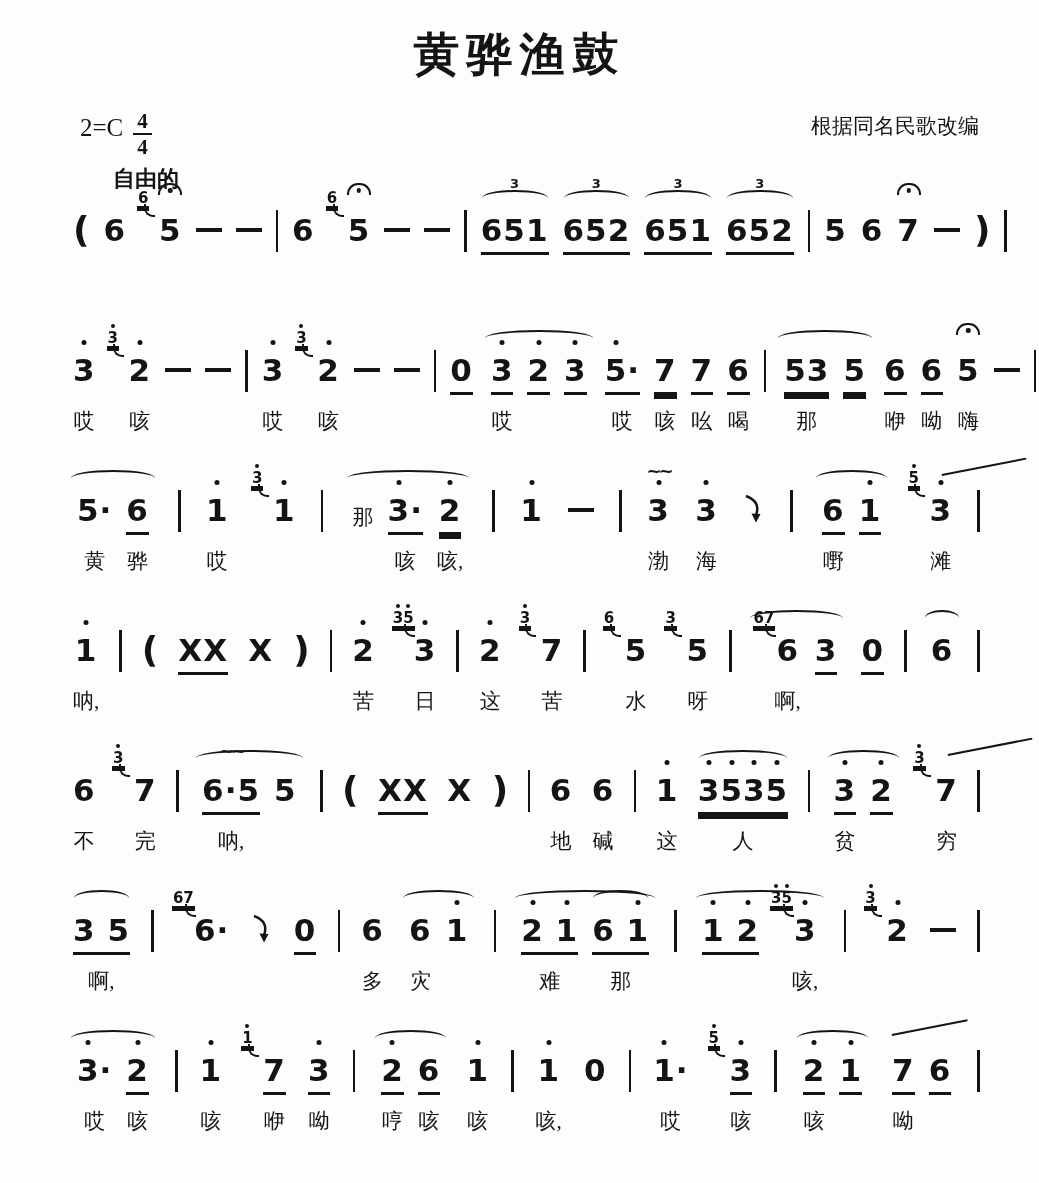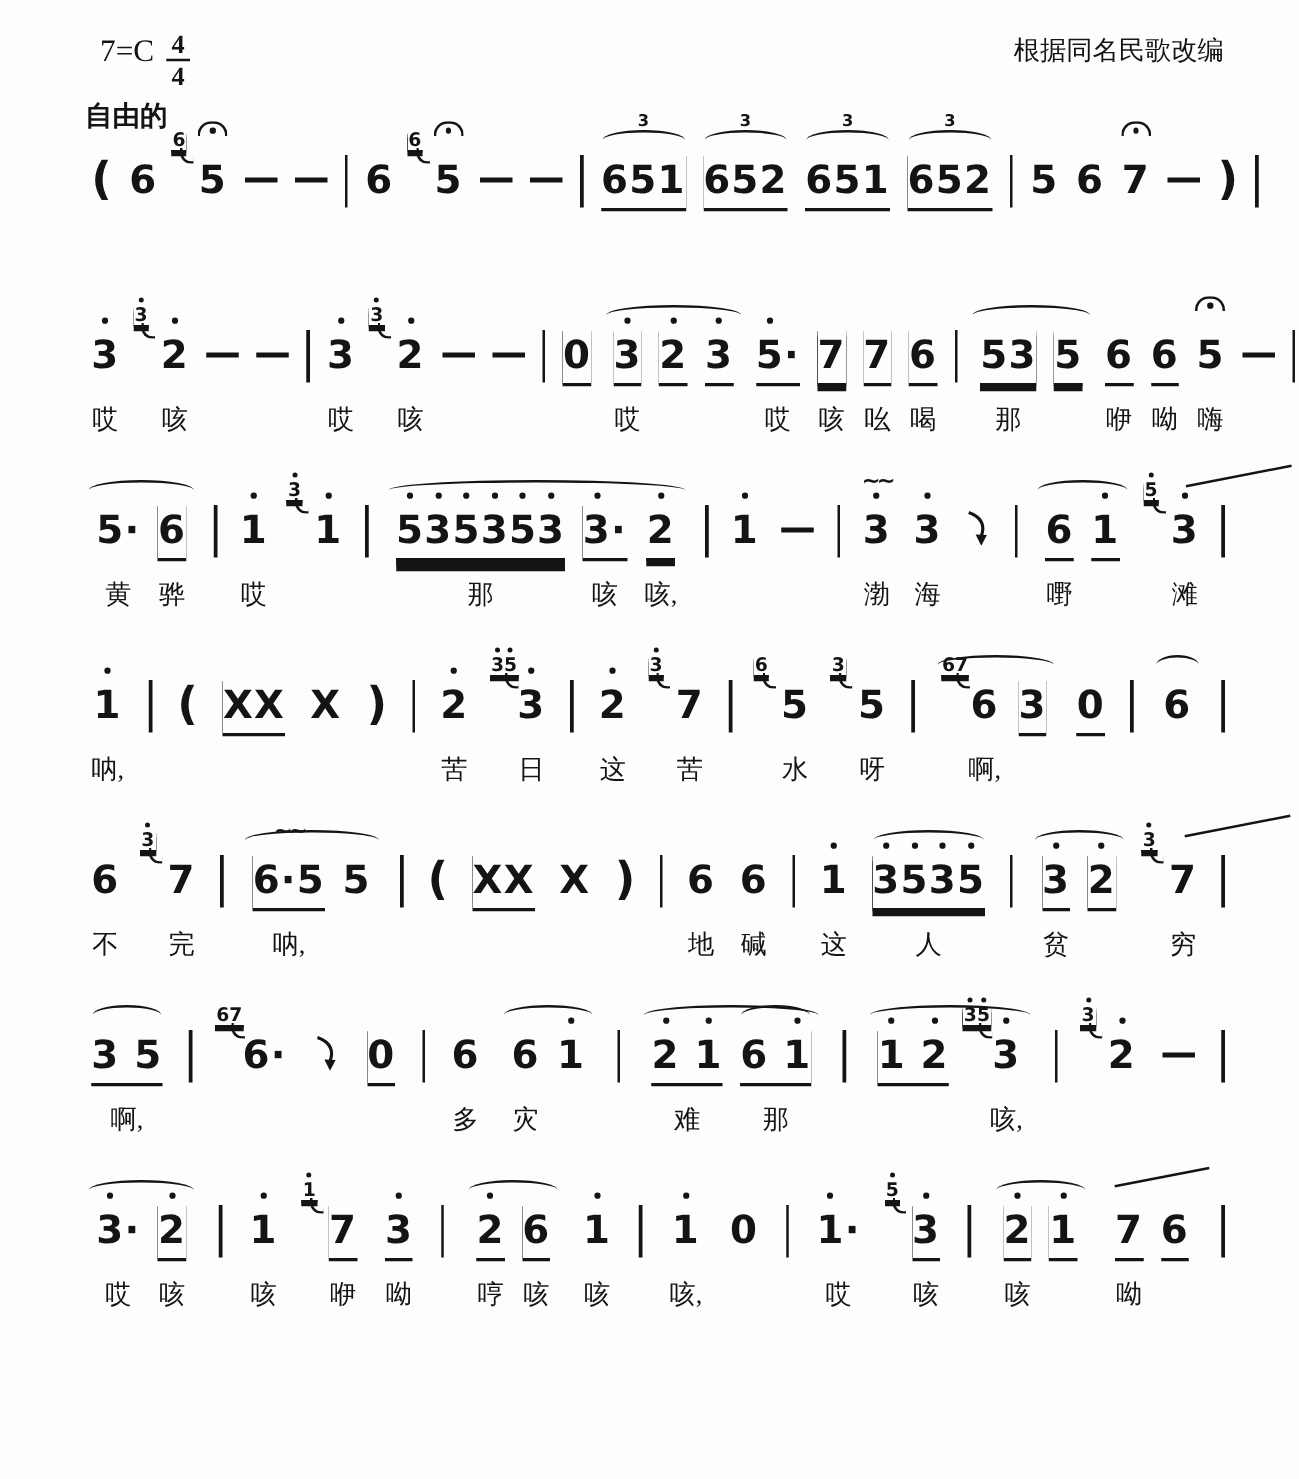--- a/index.html
+++ b/index.html
@@ -11,21 +11,21 @@
   .title{margin:24px 0 0 0;text-align:center;font-size:46px;font-weight:900;
          letter-spacing:7px;font-family:"Liberation Sans", sans-serif;}
   .headrow{display:flex;justify-content:space-between;align-items:flex-start;
            padding:18px 60px 0 80px;height:58px;}
   .keysig{font-size:25px;display:flex;align-items:center;gap:10px;}
   .meter{display:inline-block;text-align:center;font-size:21px;font-weight:700;line-height:1.05;
          transform:translateY(6px);}
   .meter .mt{display:block;border-bottom:2.5px solid #141414;padding:0 4px 1px 4px;}
   .meter .mb{display:block;padding-top:1px;}
   .credit{font-size:21px;padding-top:8px;font-family:Liberation Mono, monospace;}
-  .tempo{margin:2px 0 0 68px;font-size:22px;font-weight:700;
+  .tempo{margin:2px 0 0 113px;font-size:22px;font-weight:700;
          font-family:"Liberation Sans", sans-serif;height:30px;}
 
   
   #score{padding:14px 0 0 0;}
   .system{display:flex;justify-content:space-between;align-items:flex-start;
           height:140px;padding:0 52px 0 66px;}
   .grp{display:flex;position:relative;margin:0 4px;}
   .tok{display:flex;flex-direction:column;align-items:center;position:relative;margin:0 7px;}
   .tok.hasg{margin-left:26px;}
   .digits{font-family:"DejaVu Sans", sans-serif;font-weight:700;font-size:31px;
@@ -65,23 +65,24 @@
   .riser{position:absolute;top:-14px;left:55%;width:86px;
          border-top:2.5px solid #141414;transform:rotate(-11deg);
          transform-origin:left bottom;}
   .grp>.riser{left:10%;width:105%;}
   .arrow-ico{margin-top:6px;}
 </style>
 </head>
 <body>
 
 <div class="page">
+  <h1 class="title">黄骅渔鼓</h1>
   <div class="headrow">
     <div class="keysig">
-      <span>7=C</span>
+      <span>2=C</span>
       <span class="meter">
         <span class="mt">4</span>
         <span class="mb">4</span>
       </span>
     </div>
     <div class="credit">根据同名民歌改编</div>
   </div>
   <div class="tempo">自由的</div>
   <div id="score">
       <div class="system">
@@ -331,21 +332,20 @@
           <div class="grace"><span class="gwrap"><span class="gch">3<i class="dotA"></i></span></span><i class="hook"></i></div>
           <div class="lyr"></div>
         </div>
         <div class="tok">
           <div class="barline"></div>
           <div class="lyr"></div>
         </div>
         <div class="grp">
           <div class="arc"></div>
           <div class="tok">
-            <div class="digits u3"><span class="ch">5<i class="dotA"></i></span><span class="ch">3<i class="dotA"></i></span><span class="ch">5<i class="dotA"></i></span><span class="ch">3<i class="dotA"></i></span><span class="ch">5<i class="dotA"></i></span><span class="ch">3<i class="dotA"></i></span></div>
             <div class="lyr">那</div>
           </div>
           <div class="tok">
             <div class="digits u1"><span class="ch">3<i class="dotA"></i></span><span class="ch">·</span></div>
             <div class="lyr">咳</div>
           </div>
           <div class="tok">
             <div class="digits u2"><span class="ch">2<i class="dotA"></i></span></div>
             <div class="lyr">咳,</div>
           </div>

